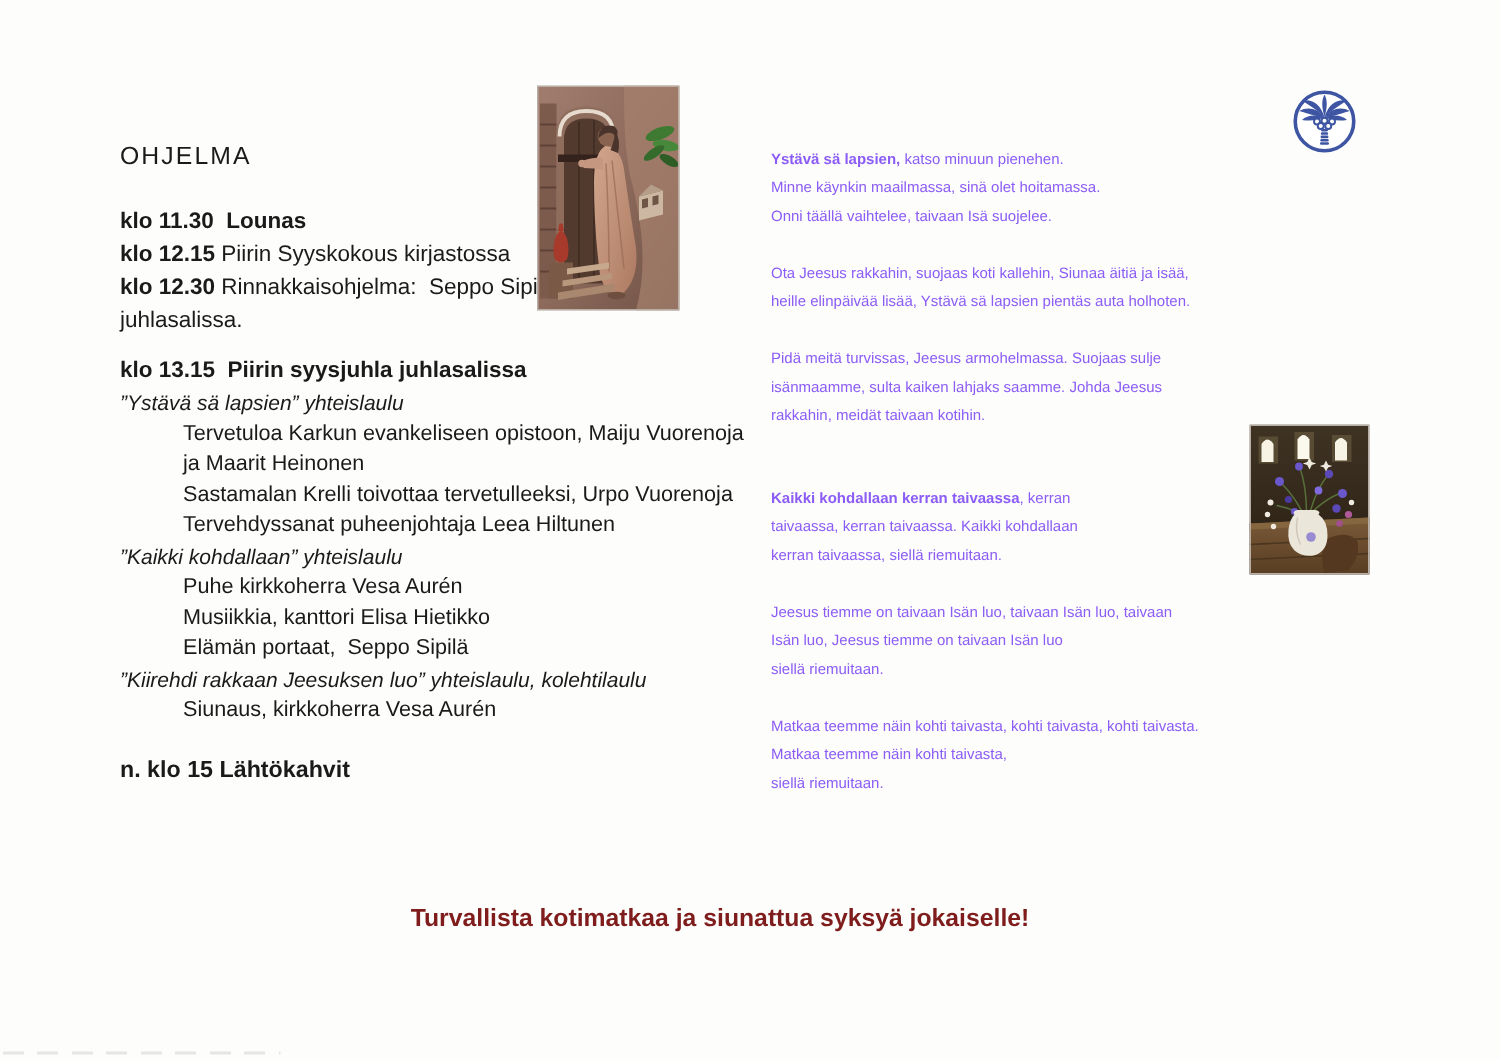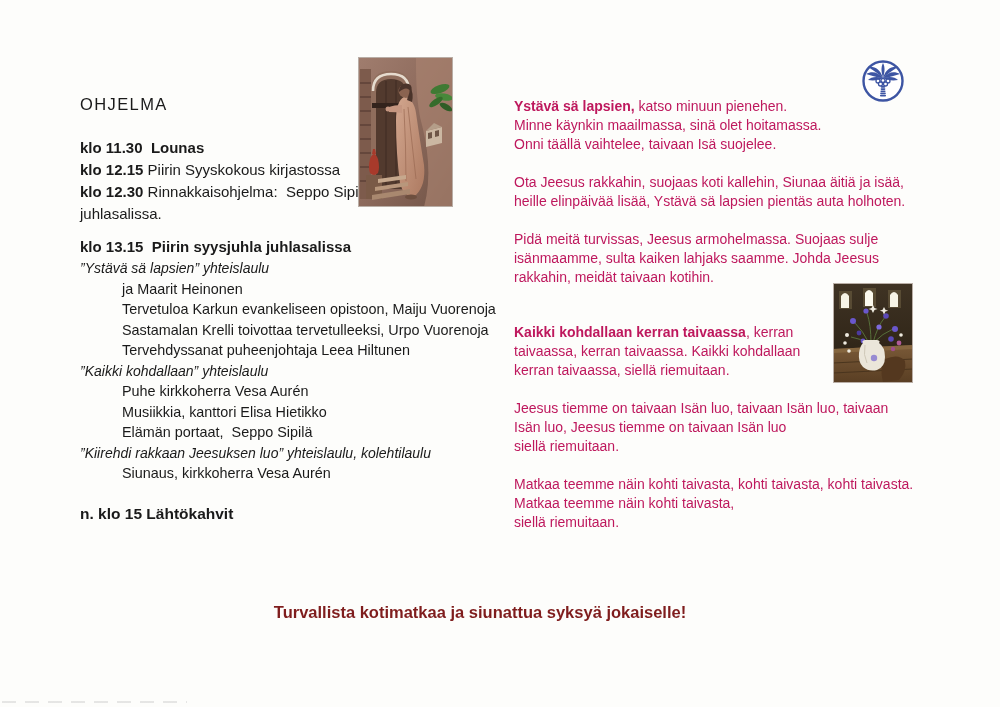--- a/index.html
+++ b/index.html
@@ -18,22 +18,22 @@
   .sched{margin-top:24px;font-size:15px;line-height:22px;}
   .line{white-space:pre;}
   .b{font-weight:bold;}
   .fest-header{margin-top:11px;font-weight:bold;font-size:15px;line-height:22px;white-space:pre;}
   .program{font-size:14.4px;line-height:20.5px;}
   .program .italic{font-style:italic;font-size:14px;white-space:pre;}
   .program .indent{padding-left:42px;white-space:pre;}
   .closing{margin-top:21px;font-weight:bold;font-size:15.5px;white-space:pre;}
 
   
-  .right-col{position:absolute;left:514px;top:97px;width:402px;color:#be185d;
-    font-size:14px;line-height:19px;}
+  .right-col{position:absolute;left:514px;top:97px;width:402px;color:#8b5cf6;
+    font-size:10px;line-height:19px;}
   .verse{margin-bottom:19px;}
   .verse .vline{display:block;white-space:pre;}
   .verse.gap-lg{margin-top:36px;}
 
   
   .footer{position:absolute;left:0;top:603px;width:960px;text-align:center;
     font-weight:bold;font-size:16.5px;color:#7f1d1d;white-space:pre;}
 
   
   .sculpture{position:absolute;left:358px;top:57px;width:95px;height:150px;}
@@ -57,22 +57,22 @@
       <div class="line"><span class="b">klo 11.30  Lounas</span><span></span></div>
       <div class="line"><span class="b">klo 12.15</span><span> Piirin Syyskokous kirjastossa</span></div>
       <div class="line"><span class="b">klo 12.30</span><span> Rinnakkaisohjelma:  Seppo Sipilä</span></div>
       <div class="line"><span>juhlasalissa.</span></div>
     </div>
 
     <div class="fest-header">klo 13.15  Piirin syysjuhla juhlasalissa</div>
 
     <div class="program">
       <div class="italic">”Ystävä sä lapsien” yhteislaulu</div>
+      <div class="indent">Tervetuloa Karkun evankeliseen opistoon, Maiju Vuorenoja</div>
       <div class="indent">ja Maarit Heinonen</div>
-      <div class="indent">Tervetuloa Karkun evankeliseen opistoon, Maiju Vuorenoja</div>
       <div class="indent">Sastamalan Krelli toivottaa tervetulleeksi, Urpo Vuorenoja</div>
       <div class="indent">Tervehdyssanat puheenjohtaja Leea Hiltunen</div>
       <div class="italic">”Kaikki kohdallaan” yhteislaulu</div>
       <div class="indent">Puhe kirkkoherra Vesa Aurén</div>
       <div class="indent">Musiikkia, kanttori Elisa Hietikko</div>
       <div class="indent">Elämän portaat,  Seppo Sipilä</div>
       <div class="italic">”Kiirehdi rakkaan Jeesuksen luo” yhteislaulu, kolehtilaulu</div>
       <div class="indent">Siunaus, kirkkoherra Vesa Aurén</div>
     </div>
 

